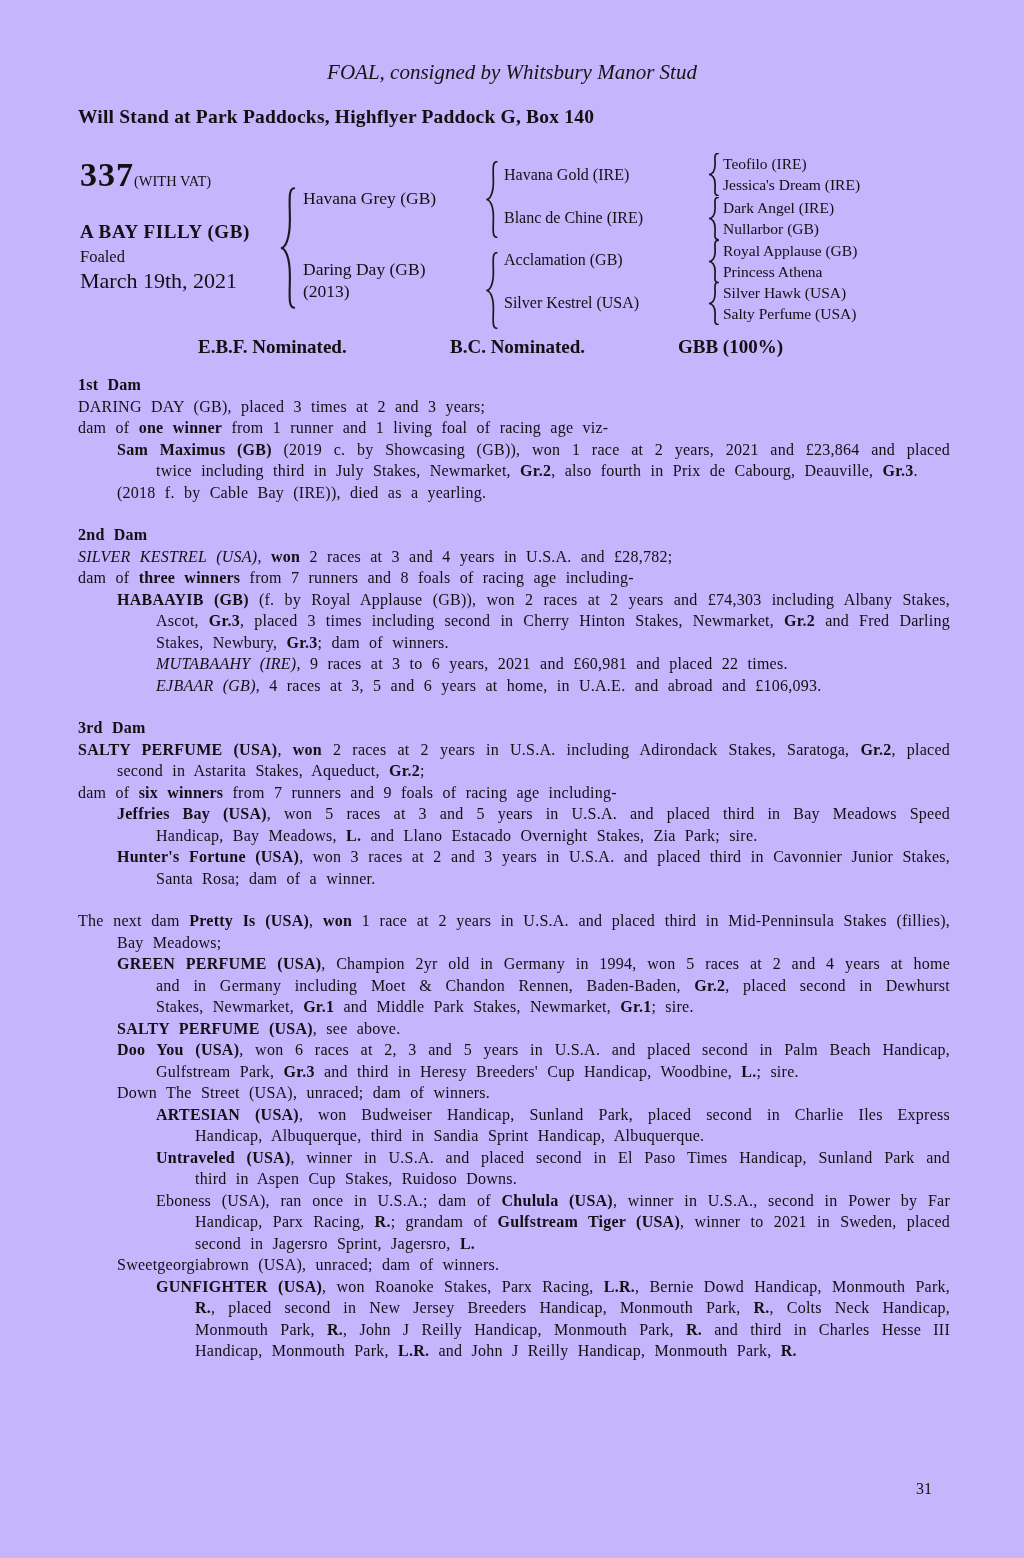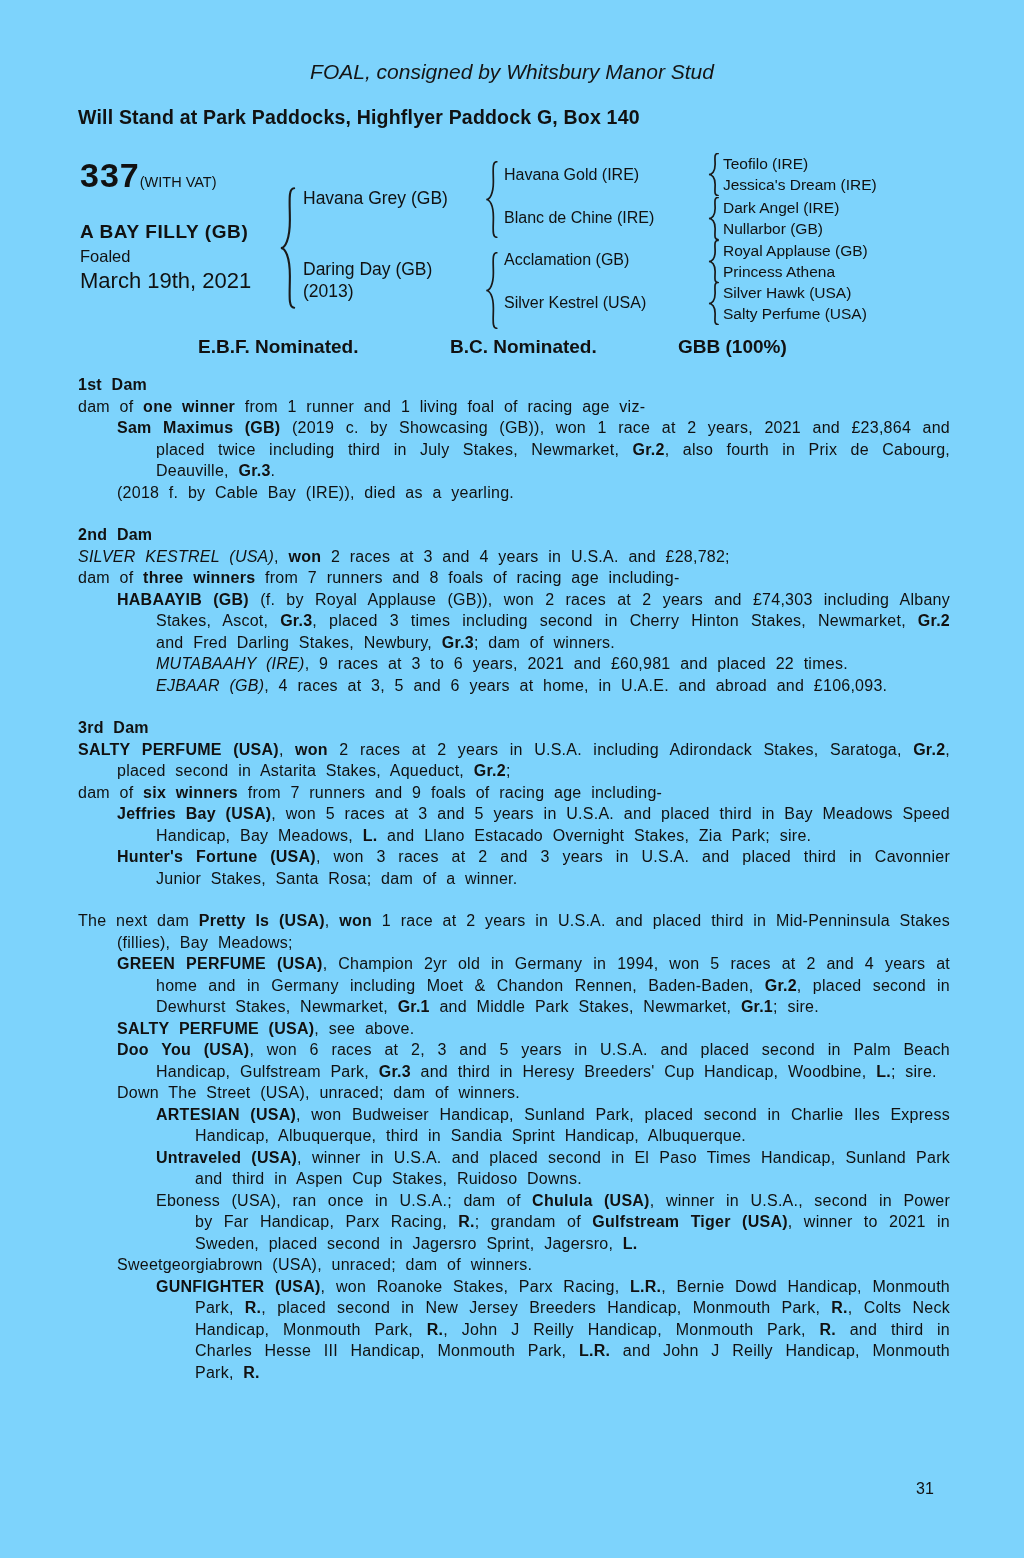--- a/index.html
+++ b/index.html
@@ -1,23 +1,23 @@
 <!DOCTYPE html>
 <html><head>
 <meta charset="utf-8">
 <style>
   html, body { margin: 0; padding: 0; background: #e8e8e8; }
   .page {
     position: relative;
     width: 1024px;
     height: 1558px;
     margin: 0 auto;
-    background: #7dd3fc;
+    background: #c4b5fd;
     color: #111;
-    font-family: Liberation Sans, sans-serif;
+    font-family: Liberation Serif, serif;
     overflow: hidden;
   }
   .abs { position: absolute; white-space: nowrap; }
 
   .page-title {
     position: absolute; top: 60px; left: 0; width: 100%;
     text-align: center; font-style: italic; font-size: 21px; color: #151515;
   }
   .stand-line {
     position: absolute; top: 106px; left: 78px;
@@ -126,20 +126,21 @@
     <div>Salty Perfume (USA)</div>
   </div>
 
   <span class="nom" style="left:198px;">E.B.F. Nominated.</span>
   <span class="nom" style="left:450px;">B.C. Nominated.</span>
   <span class="nom" style="left:678px;">GBB (100%)</span>
 
   <div class="catalogue-text">
       <section class="section">
         <div class="sec-heading">1st Dam</div>
+        <p class="para ind0"><span>DARING DAY (GB), placed 3 times at 2 and 3 years;</span></p>
         <p class="para ind0"><span>dam of </span><span class="b">one winner</span><span> from 1 runner and 1 living foal of racing age viz-</span></p>
         <p class="para ind1"><span class="b">Sam Maximus (GB)</span><span> (2019 c. by Showcasing (GB)), won 1 race at 2 years, 2021 and £23,864 and placed twice including third in July Stakes, Newmarket, </span><span class="b">Gr.2</span><span>, also fourth in Prix de Cabourg, Deauville, </span><span class="b">Gr.3</span><span>.</span></p>
         <p class="para ind1"><span>(2018 f. by Cable Bay (IRE)), died as a yearling.</span></p>
       </section>
       <section class="section">
         <div class="sec-heading">2nd Dam</div>
         <p class="para ind0"><span class="i">SILVER KESTREL (USA)</span><span>, </span><span class="b">won</span><span> 2 races at 3 and 4 years in U.S.A. and £28,782;</span></p>
         <p class="para ind0"><span>dam of </span><span class="b">three winners</span><span> from 7 runners and 8 foals of racing age including-</span></p>
         <p class="para ind1"><span class="b">HABAAYIB (GB)</span><span> (f. by Royal Applause (GB)), won 2 races at 2 years and £74,303 including Albany Stakes, Ascot, </span><span class="b">Gr.3</span><span>, placed 3 times including second in Cherry Hinton Stakes, Newmarket, </span><span class="b">Gr.2</span><span> and Fred Darling Stakes, Newbury, </span><span class="b">Gr.3</span><span>; dam of winners.</span></p>
         <p class="para ind2"><span class="i">MUTABAAHY (IRE)</span><span>, 9 races at 3 to 6 years, 2021 and £60,981 and placed 22 times.</span></p>

